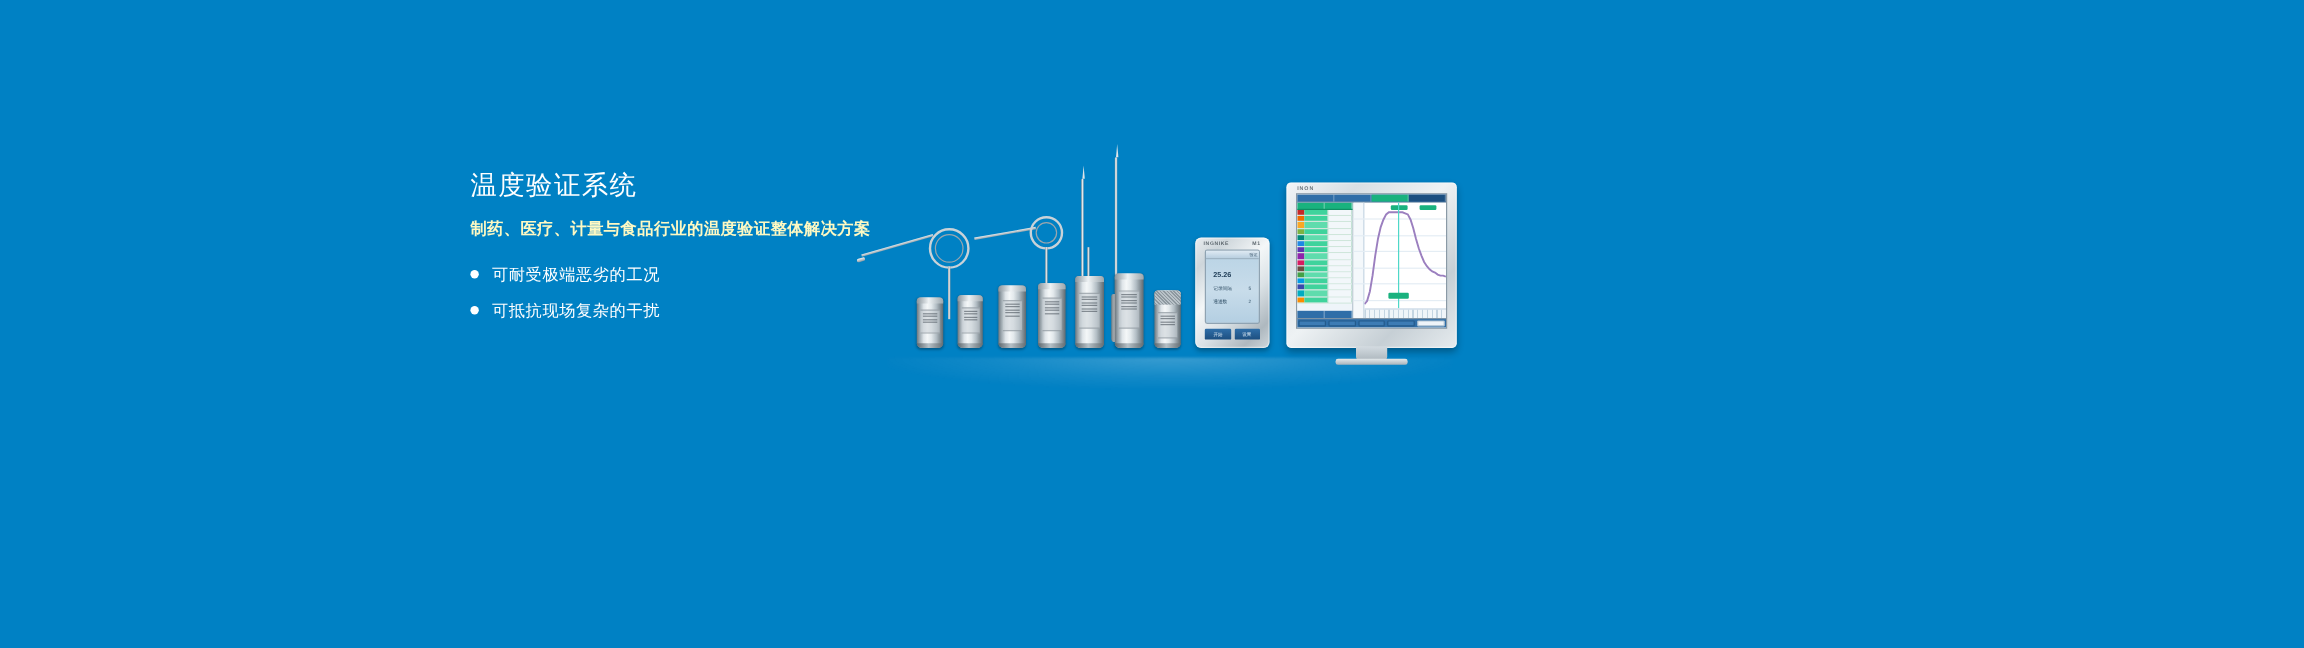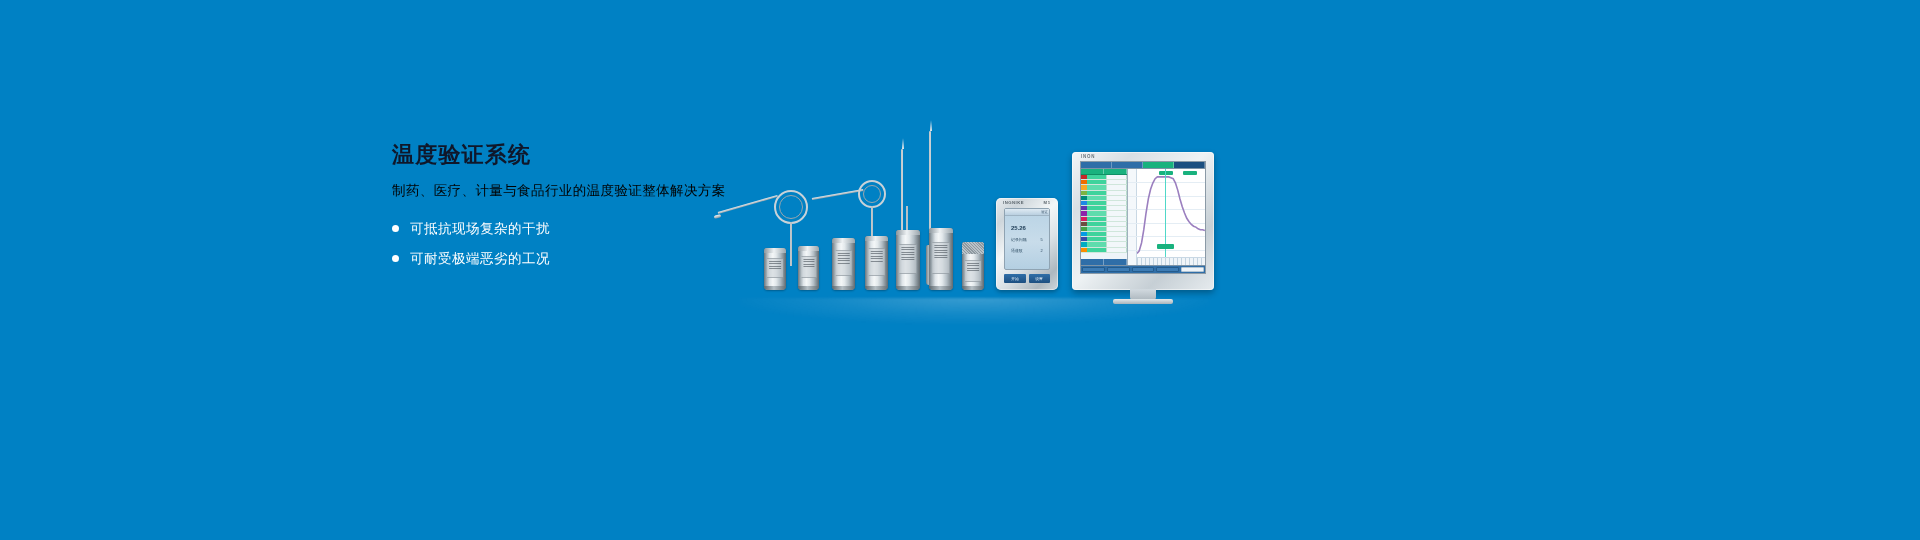--- a/index.html
+++ b/index.html
@@ -7,26 +7,26 @@
   html,body { background:#0081c4; }
   body {
     width:1920px; height:540px; position:relative; overflow:hidden;
     font-family:"Liberation Sans","DejaVu Sans",sans-serif;
   }
   .banner { position:absolute; inset:0; background:#0081c4; }
 
   
   .copy { position:absolute; left:392px; top:142px; width:420px; }
   .headline {
-    font-size:22px; font-weight:bold; color:#0f172a;
+    font-size:22px; font-weight:normal; color:#ffffff;
     letter-spacing:1.2px; line-height:1.2;
   }
   .subhead {
-    margin-top:14px; font-size:13.5px; color:#000000;
-    letter-spacing:.4px; line-height:1.3; font-weight:normal;
+    margin-top:14px; font-size:13.5px; color:#fef9c3;
+    letter-spacing:.4px; line-height:1.3; font-weight:bold;
   }
   .bullets { margin-top:20px; list-style:none; }
   .bullet { display:flex; align-items:center; margin-bottom:12px; }
   .bullet-dot {
     width:7px; height:7px; border-radius:50%; background:#ffffff;
     margin-right:11px; flex:0 0 auto;
   }
   .bullet-text { font-size:13.5px; color:#ffffff; letter-spacing:.5px; }
 
   
@@ -261,25 +261,25 @@
 <div class="banner">
 
   <div class="copy">
     <div class="headline">温度验证系统</div>
 
     <div class="subhead">制药、医疗、计量与食品行业的温度验证整体解决方案</div>
 
     <ul class="bullets">
       <li class="bullet">
         <span class="bullet-dot"></span>
-        <span class="bullet-text">可抵抗现场复杂的干扰</span>
+        <span class="bullet-text">可耐受极端恶劣的工况</span>
       </li>
       <li class="bullet">
         <span class="bullet-dot"></span>
-        <span class="bullet-text">可耐受极端恶劣的工况</span>
+        <span class="bullet-text">可抵抗现场复杂的干扰</span>
       </li>
     </ul>
   </div>
 
   <div class="reflection"></div>
 
   <div class="product">
 
     <div class="lead" style="left:18px; top:92px; width:62px; transform:rotate(-16deg);"></div>
     <div class="lead-tip" style="left:14px; top:95px; transform:rotate(-16deg);"></div>

